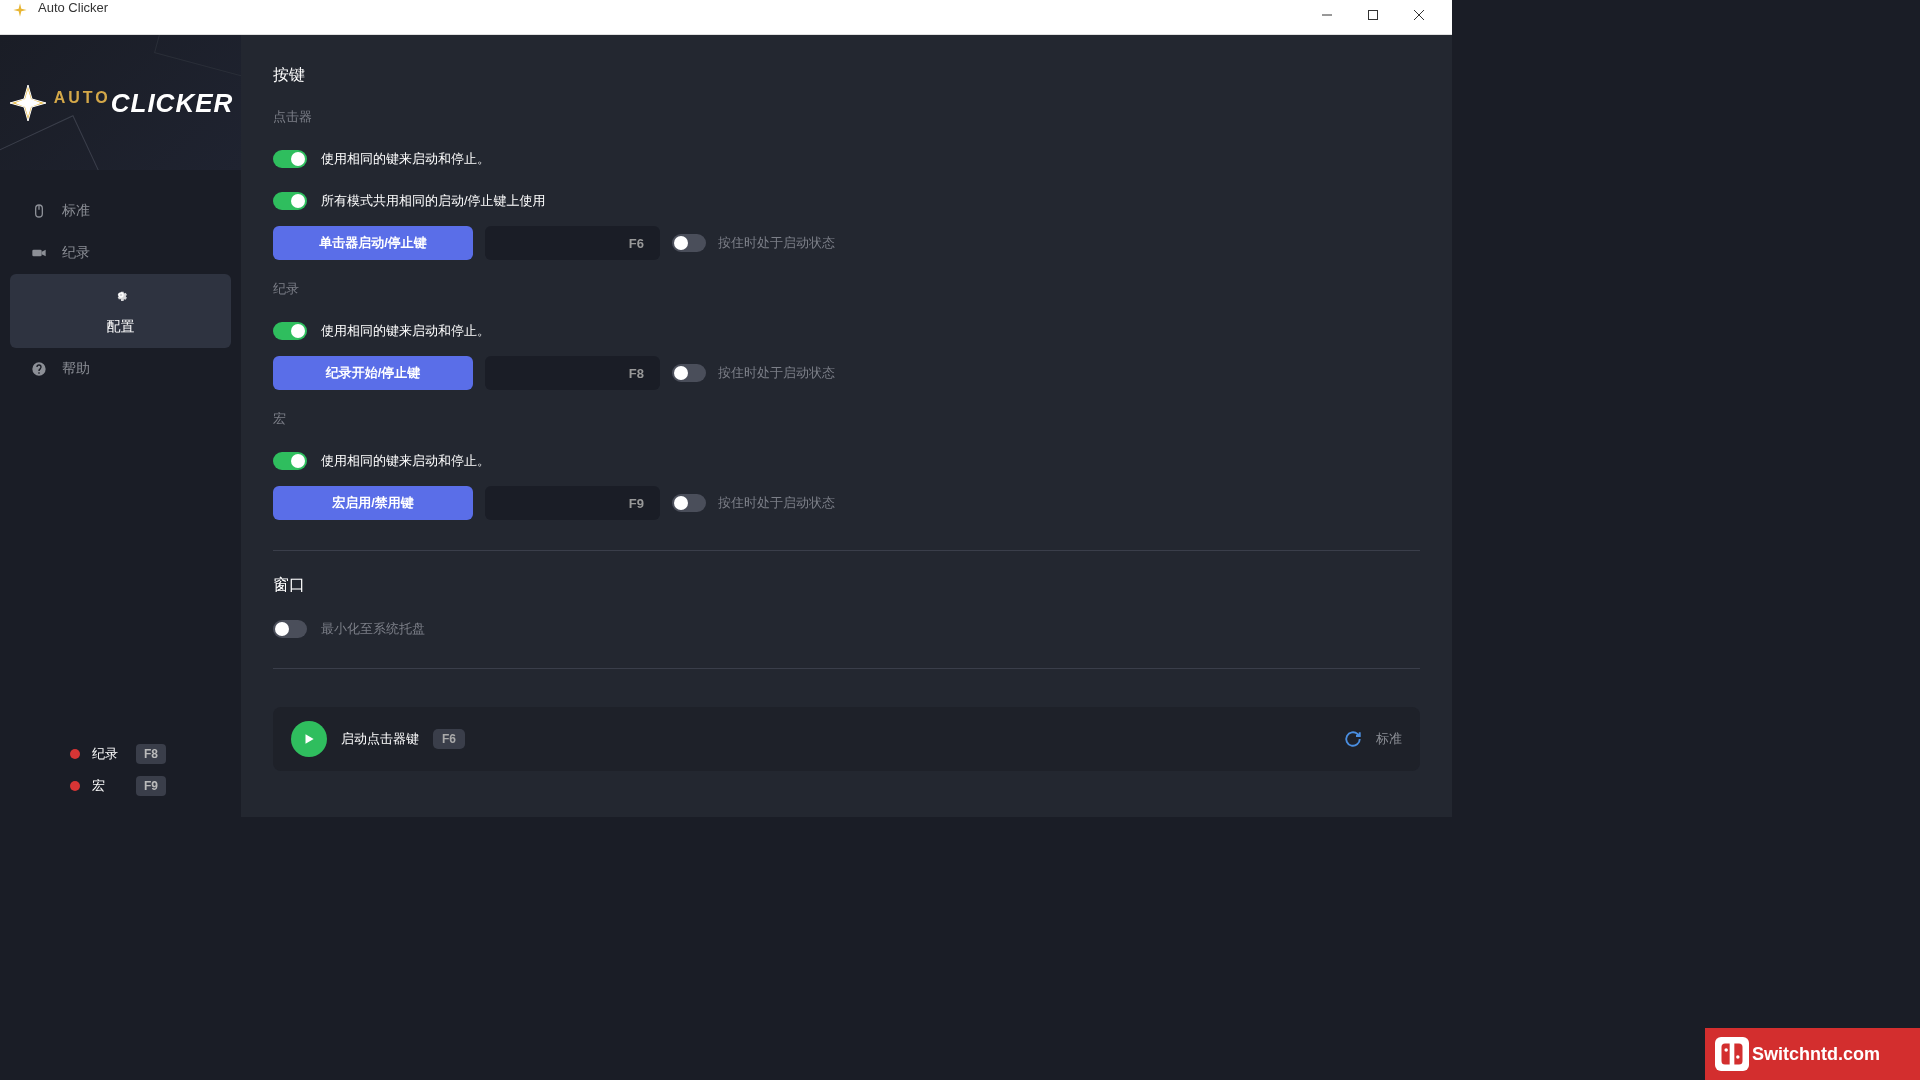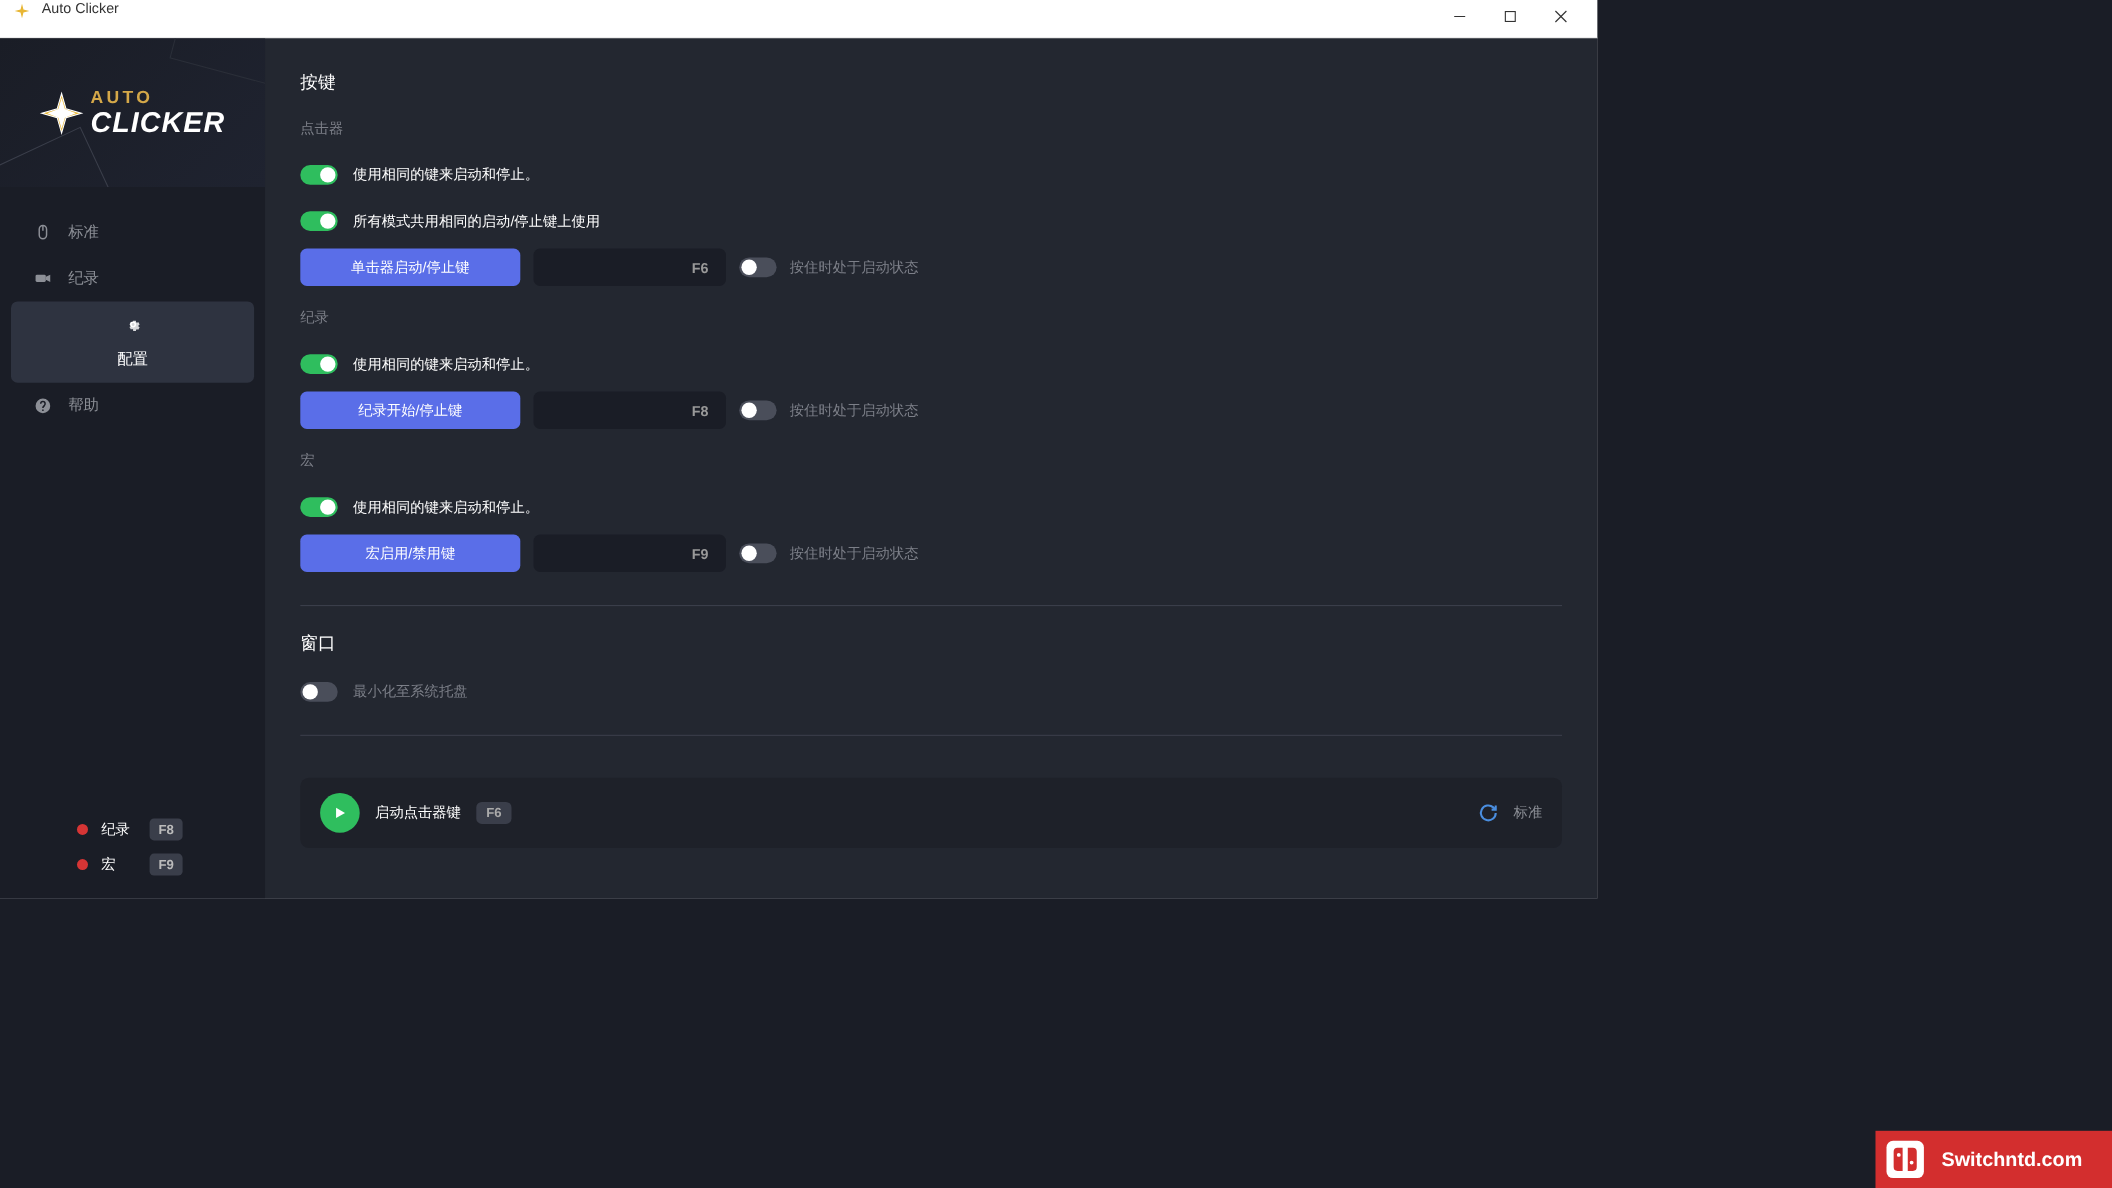--- a/index.html
+++ b/index.html
@@ -10,21 +10,21 @@
 .titlebar-title { font-size: 13px; color: #333; flex: 1; }
 .titlebar-controls { display: flex; gap: 0; }
 .titlebar-btn { width: 46px; height: 30px; display: flex; align-items: center; justify-content: center; cursor: pointer; }
 .app-body { flex: 1; display: flex; background: #232730; }
 .sidebar { width: 241px; background: #1a1d26; display: flex; flex-direction: column; }
 .logo-area { height: 135px; background: linear-gradient(135deg, #1a1d26 0%, #1f2330 100%); display: flex; align-items: center; justify-content: center; position: relative; overflow: hidden; }
 .logo-area::before { content: ''; position: absolute; bottom: -30px; left: -30px; width: 120px; height: 60px; border: 1px solid #3a3e4a; transform: rotate(-25deg); }
 .logo-area::after { content: ''; position: absolute; top: -20px; right: -20px; width: 100px; height: 50px; border: 1px solid #2a2e38; transform: rotate(15deg); }
 .logo-content { z-index: 1; display: flex; align-items: center; gap: 6px; }
 .logo-star { position: relative; width: 40px; height: 40px; }
-.logo-text { display: flex; flex-direction: column; line-height: 1; }
+.logo-text { display: flex; flex-direction: row; line-height: 1; }
 .logo-auto { font-size: 16px; font-weight: bold; color: #d4a849; letter-spacing: 3px; }
 .logo-clicker { font-size: 26px; font-weight: 700; color: #fff; letter-spacing: 1px; font-style: italic; }
 .nav { flex: 1; padding-top: 20px; }
 .nav-item { display: flex; align-items: center; padding: 12px 20px; margin: 0 10px; gap: 14px; color: #8c8f96; font-size: 14px; cursor: pointer; border-radius: 6px; }
 .nav-item.active { background: #2e3340; color: #fff; flex-direction: column; }
 .nav-icon { width: 18px; height: 18px; display: flex; align-items: center; justify-content: center; }
 .bottom-status { padding: 15px 25px; }
 .status-row { display: flex; align-items: center; gap: 12px; padding: 6px 0; font-size: 13px; }
 .status-dot { width: 10px; height: 10px; border-radius: 50%; background: #d63535; flex-shrink: 0; margin-left: 45px; }
 .status-label { color: #fff; width: 32px; }
@@ -35,31 +35,31 @@
 .toggle-row { display: flex; align-items: center; gap: 14px; margin-bottom: 14px; margin-top: 24px; }
 .toggle { width: 34px; height: 18px; border-radius: 10px; position: relative; cursor: pointer; flex-shrink: 0; transition: background 0.2s; }
 .toggle.on { background: #2fbe5e; }
 .toggle.off { background: #4a4e5a; }
 .toggle-knob { width: 14px; height: 14px; border-radius: 50%; background: #fff; position: absolute; top: 2px; transition: left 0.2s; }
 .toggle.on .toggle-knob { left: 18px; }
 .toggle.off .toggle-knob { left: 2px; }
 .toggle-label { color: #fff; font-size: 13px; }
 .toggle-label.muted { color: #7c7f88; }
 .hotkey-row { display: flex; align-items: center; gap: 12px; margin-top: 16px; margin-bottom: 12px; }
-.hotkey-btn { background: #5a6ee8; color: #fff; border: none; padding: 0 20px; height: 34px; border-radius: 6px; font-size: 13px; font-weight: 400; cursor: pointer; width: 200px; }
+.hotkey-btn { background: #5a6ee8; color: #fff; border: none; padding: 0 20px; height: 34px; border-radius: 6px; font-size: 13px; font-weight: 700; cursor: pointer; width: 200px; }
 .hotkey-display { background: #1a1d26; color: #999; padding: 0 16px; height: 34px; border-radius: 6px; font-size: 13px; display: flex; align-items: center; justify-content: flex-end; width: 175px; font-weight: bold; }
 .divider { border: none; border-top: 1px solid #3a3e4a; margin: 30px 0 24px; }
 .action-bar { background: #1e2129; border-radius: 8px; padding: 14px 18px; margin-top: 38px; display: flex; align-items: center; gap: 14px; }
 .play-btn { width: 36px; height: 36px; border-radius: 50%; background: #2fbe5e; display: flex; align-items: center; justify-content: center; cursor: pointer; }
 .action-label { color: #fff; font-size: 13px; }
 .action-key { background: #3a3e4a; color: #aaa; padding: 3px 9px; border-radius: 5px; font-size: 12px; font-weight: bold; }
 .action-spacer { flex: 1; }
 .refresh-icon { width: 18px; height: 18px; cursor: pointer; }
 .mode-label { color: #8c8f96; font-size: 13px; }
-.watermark { position: fixed; bottom: 0; right: 0; width: 215px; height: 52px; background: #d32e2e; color: #fff; display: flex; align-items: center; gap: 16px; padding: 0 10px; font-weight: bold; font-size: 18px; }
+.watermark { position: fixed; bottom: 0; right: 0; width: 215px; height: 52px; background: #d32e2e; color: #fff; display: flex; align-items: center; gap: 3px; padding: 0 10px; font-weight: bold; font-size: 18px; }
 .switch-icon { width: 34px; height: 34px; background: #fff; border-radius: 6px; display: flex; align-items: center; justify-content: center; }
 </style>
 </head>
 <body>
 
 <div class="window">
   <div class="titlebar">
     <span class="titlebar-icon">
       <svg width="16" height="16" viewBox="0 0 24 24">
           <polygon points="12,2 14,10 22,12 14,14 12,22 10,14 2,12 10,10" fill="#e8b634"></polygon>

